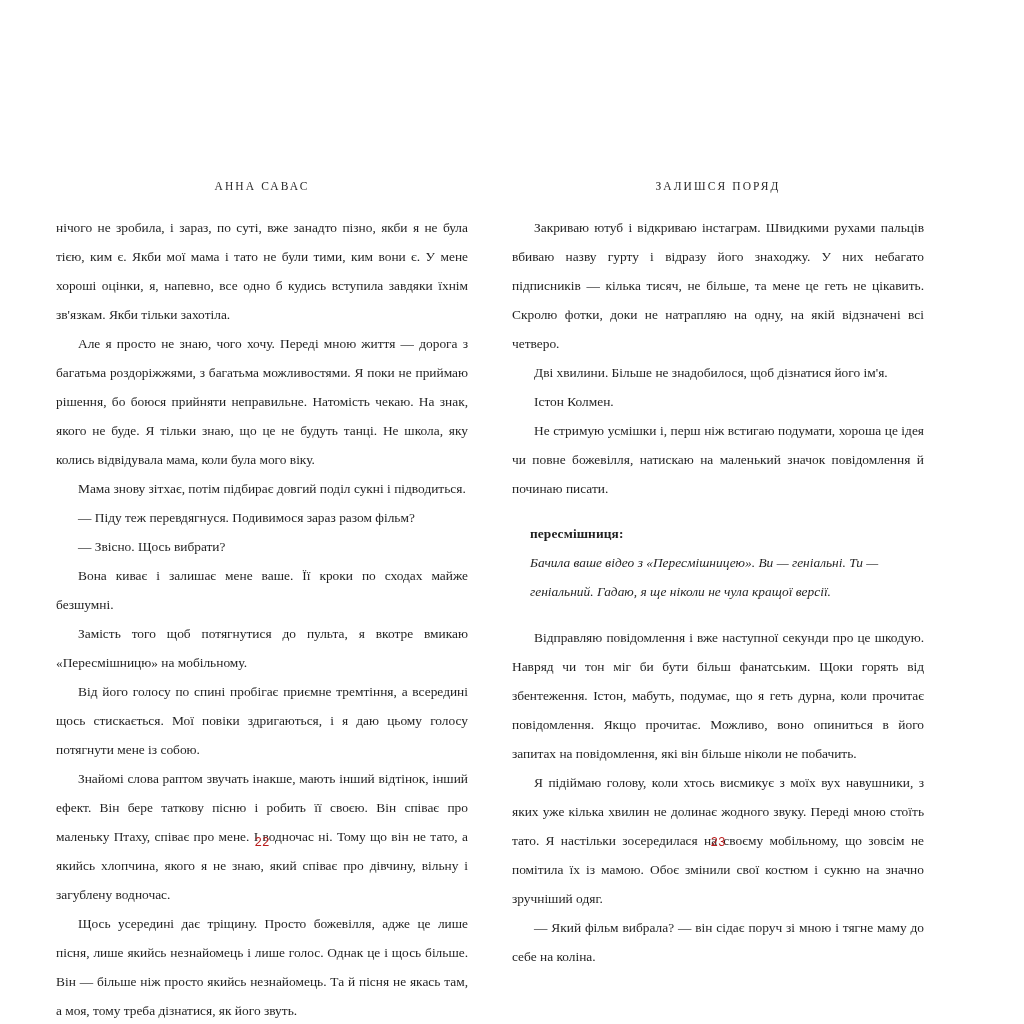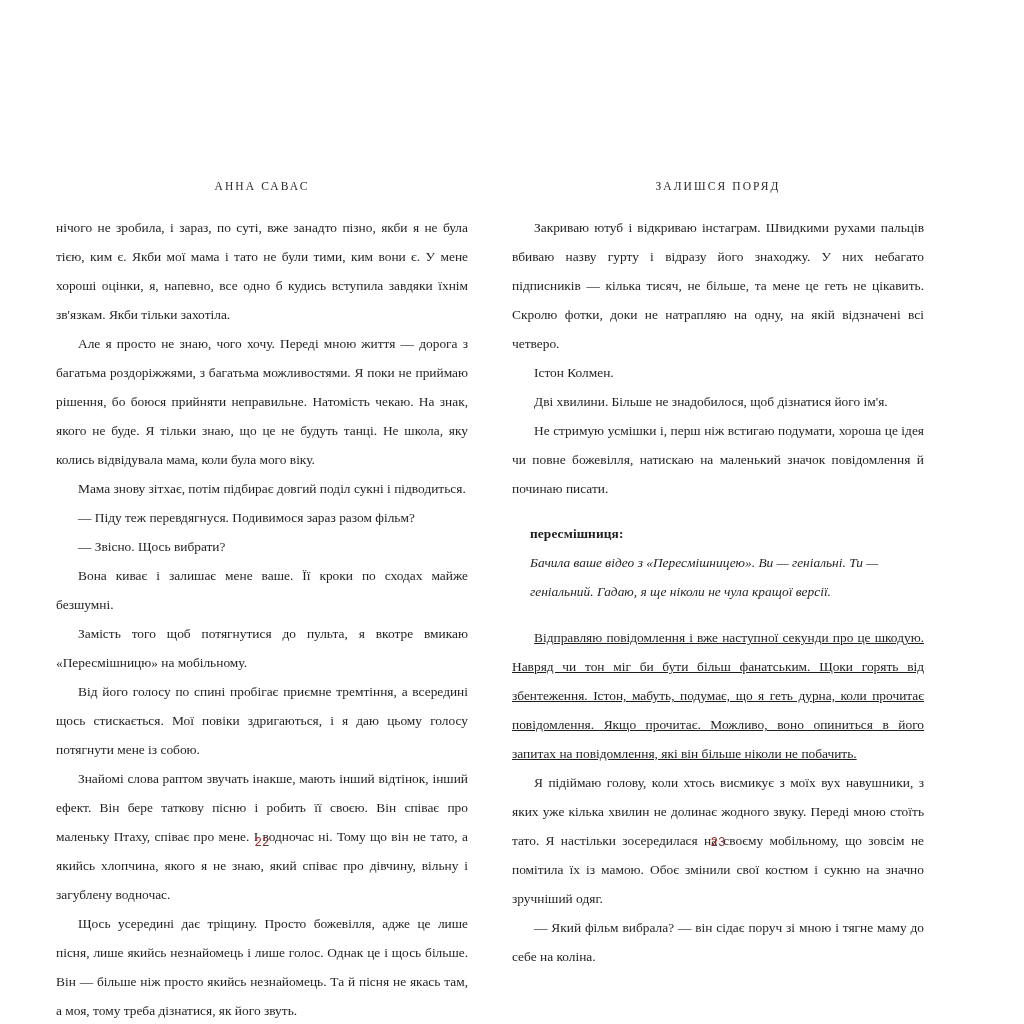--- a/index.html
+++ b/index.html
@@ -87,21 +87,21 @@
     margin: 0;
     letter-spacing: 0.1px;
   }
   .msg-body {
     display: block;
     font-style: italic;
     text-indent: 0;
     margin: 0;
   }
 
-  .para-gap-before { margin-top: 0; text-decoration: underline; }
+  .para-gap-before { margin-top: 0; }
 
   .folio {
     position: absolute;
     top: 836px;
     left: 0;
     width: 412px;
     text-align: center;
     font-size: 12.5px;
     color: #b91c1c;
     font-family: Liberation Mono, monospace;
@@ -129,22 +129,22 @@
     </div>
 
     <div class="folio">22</div>
   </div>
 
   <div class="page page-right">
     <div class="running-head">ЗАЛИШСЯ ПОРЯД</div>
 
     <div class="textblock">
       <p>Закриваю ютуб і відкриваю інстаграм. Швидкими рухами пальців вбиваю назву гурту і відразу його знаходжу. У них небагато підписників — кілька тисяч, не більше, та мене це геть не цікавить. Скролю фотки, доки не натрапляю на одну, на якій відзначені всі четверо.</p>
+      <p>Дві хвилини. Більше не знадобилося, щоб дізнатися його ім'я.</p>
       <p>Істон Колмен.</p>
-      <p>Дві хвилини. Більше не знадобилося, щоб дізнатися його ім'я.</p>
       <p>Не стримую усмішки і, перш ніж встигаю подумати, хороша це ідея чи повне божевілля, натискаю на маленький значок повідомлення й починаю писати.</p>
 
 
       <div class="msg-block">
         <span class="msg-handle">пересмішниця:</span>
         <span class="msg-body">Бачила ваше відео з «Пересмішницею». Ви — геніальні. Ти — геніальний. Гадаю, я ще ніколи не чула кращої версії.</span>
       </div>
 
       <p class="para-gap-before">Відправляю повідомлення і вже наступної секунди про це шкодую. Навряд чи тон міг би бути більш фанатським. Щоки горять від збентеження. Істон, мабуть, подумає, що я геть дурна, коли прочитає повідомлення. Якщо прочитає. Можливо, воно опиниться в його запитах на повідомлення, які він більше ніколи не побачить.</p>
       <p>Я підіймаю голову, коли хтось висмикує з моїх вух навушники, з яких уже кілька хвилин не долинає жодного звуку. Переді мною стоїть тато. Я настільки зосередилася на своєму мобільному, що зовсім не помітила їх із мамою. Обоє змінили свої костюм і сукню на значно зручніший одяг.</p>

